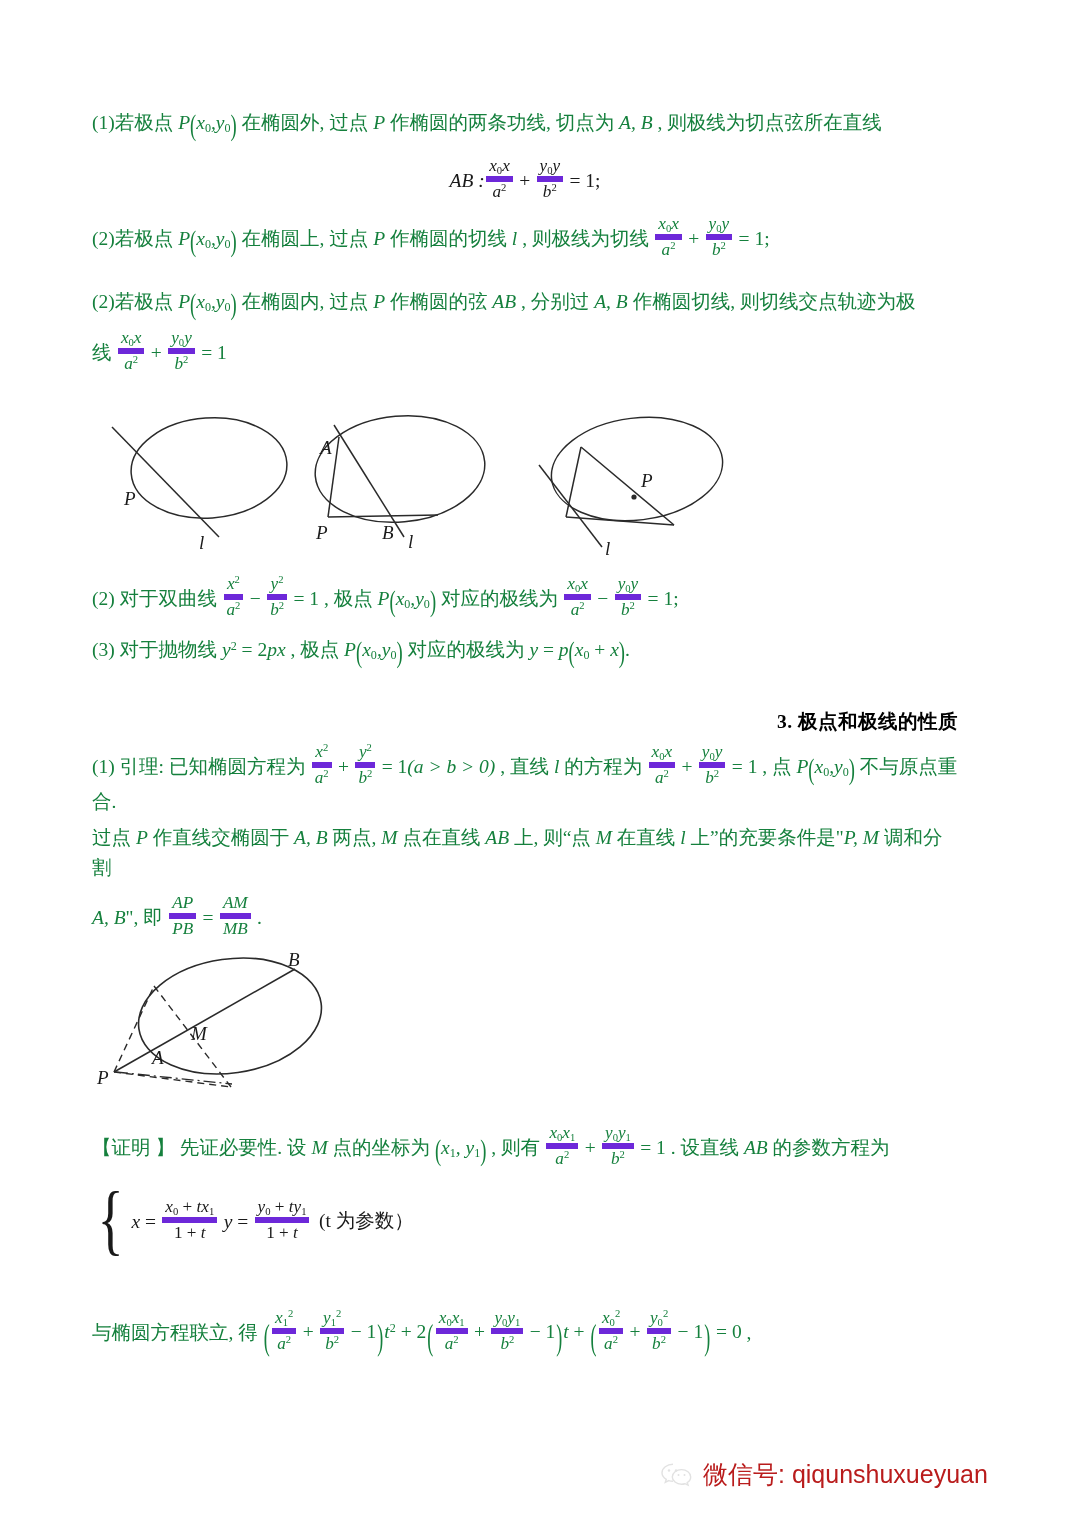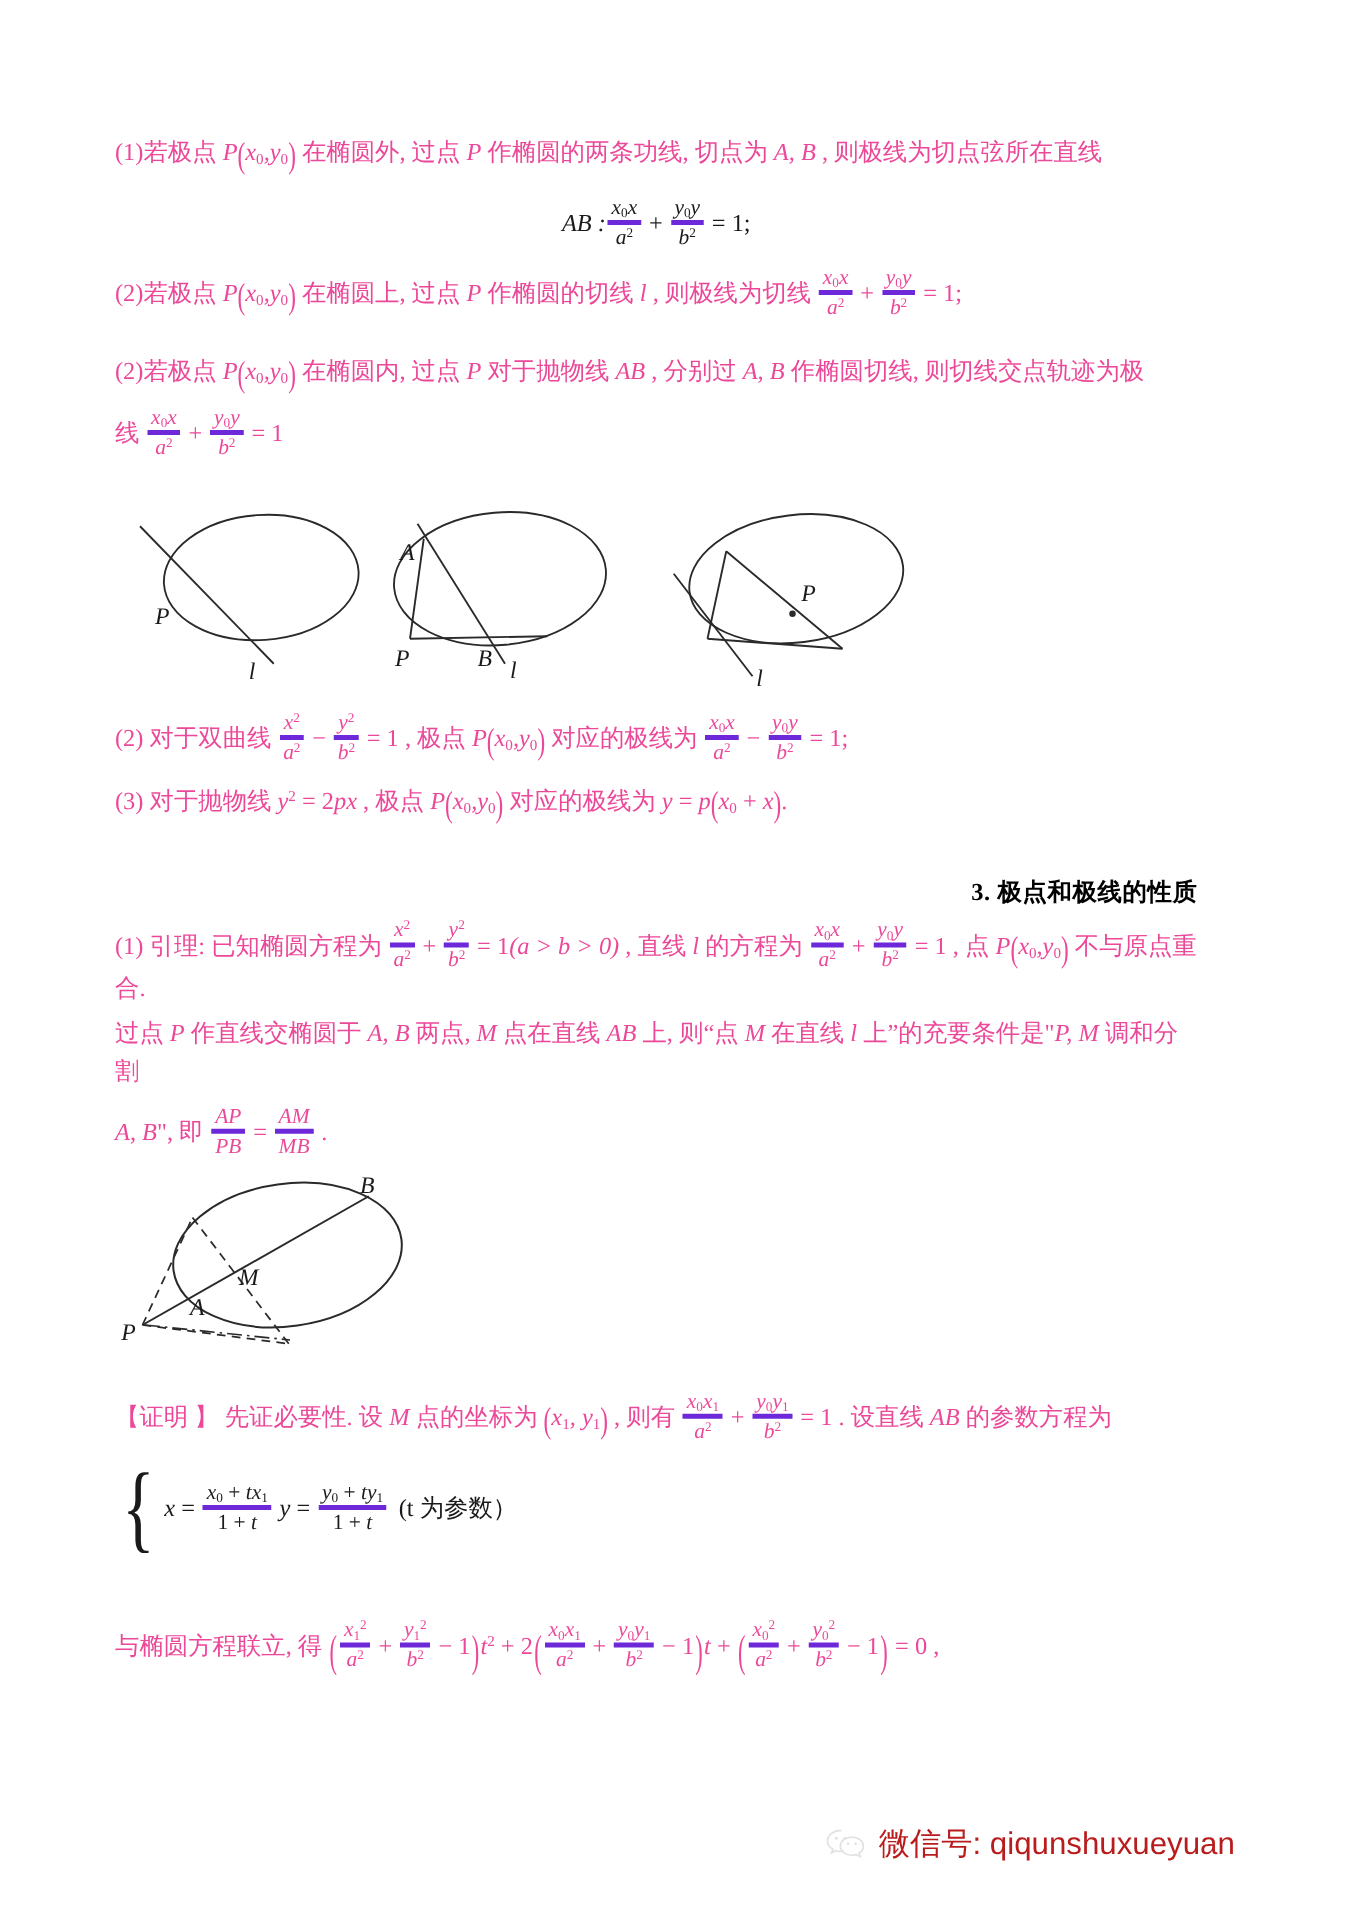--- a/index.html
+++ b/index.html
@@ -26,21 +26,21 @@
     position: absolute;
     left: 92px;
     top: 108px;
     width: 866px;
   }
 
   
   .para {
     font-size: 19.5px;
     line-height: 1.55;
-    color: #ec4899;
+    color: #15803d;
     margin: 0 0 6px 0;
     white-space: normal;
   }
   .para.tight { margin-bottom: 0; }
   .gap-sm { height: 10px; }
   .gap-md { height: 22px; }
   .gap-lg { height: 34px; }
 
   .heading {
     font-size: 19.5px;
@@ -78,21 +78,21 @@
     display: inline-block;
     vertical-align: -0.52em;
     text-align: center;
     font-style: italic;
     line-height: 1.05;
     margin: 0 1.5px;
   }
   .frac > .t {
     display: block;
     padding: 0 3px 1px 3px;
-    border-bottom: 4px solid #6d28d9;
+    border-bottom: 6px solid #6d28d9;
     font-size: 0.88em;
   }
   .frac > .b {
     display: block;
     padding: 1px 3px 0 3px;
     font-size: 0.88em;
   }
 
   
   .paren {
@@ -178,21 +178,21 @@
 
     
     <p class="para">
       <span>(2)若极点 </span><span class="m">P<span class="paren-s">(</span><span class="m">x</span><sub class="n">0</sub>,<span class="m">y</span><sub class="n">0</sub><span class="paren-s">)</span></span><span> 在椭圆上, 过点 </span><span class="m">P</span><span> 作椭圆的切线 </span><span class="m">l</span><span> , 则极线为切线 </span><span class="m"><span class="frac"><span class="t">x<sub class="n">0</sub>x</span><span class="b">a<sup class="n">2</sup></span></span><span class="mr"> + </span><span class="frac"><span class="t">y<sub class="n">0</sub>y</span><span class="b">b<sup class="n">2</sup></span></span><span class="mr"> = 1;</span></span>
     </p>
 
     <div class="gap-md"></div>
 
     
     <p class="para tight">
-      <span>(2)若极点 </span><span class="m">P<span class="paren-s">(</span><span class="m">x</span><sub class="n">0</sub>,<span class="m">y</span><sub class="n">0</sub><span class="paren-s">)</span></span><span> 在椭圆内, 过点 </span><span class="m">P</span><span> 对于抛物线 </span><span class="m">AB</span><span> , 分别过 </span><span class="m">A, B</span><span> 作椭圆切线, 则切线交点轨迹为极</span>
+      <span>(2)若极点 </span><span class="m">P<span class="paren-s">(</span><span class="m">x</span><sub class="n">0</sub>,<span class="m">y</span><sub class="n">0</sub><span class="paren-s">)</span></span><span> 在椭圆内, 过点 </span><span class="m">P</span><span> 作椭圆的弦 </span><span class="m">AB</span><span> , 分别过 </span><span class="m">A, B</span><span> 作椭圆切线, 则切线交点轨迹为极</span>
     </p>
 
     <div class="gap-sm"></div>
 
     <p class="para">
       <span>线 </span><span class="m"><span class="frac"><span class="t">x<sub class="n">0</sub>x</span><span class="b">a<sup class="n">2</sup></span></span><span class="mr"> + </span><span class="frac"><span class="t">y<sub class="n">0</sub>y</span><span class="b">b<sup class="n">2</sup></span></span><span class="mr"> = 1</span></span>
     </p>
 
     <div class="gap-md"></div>
 

